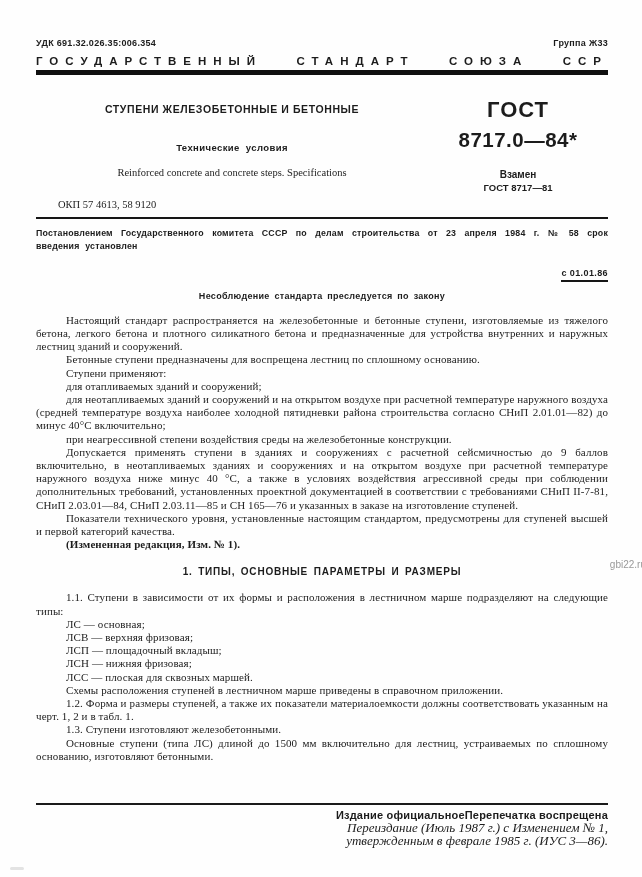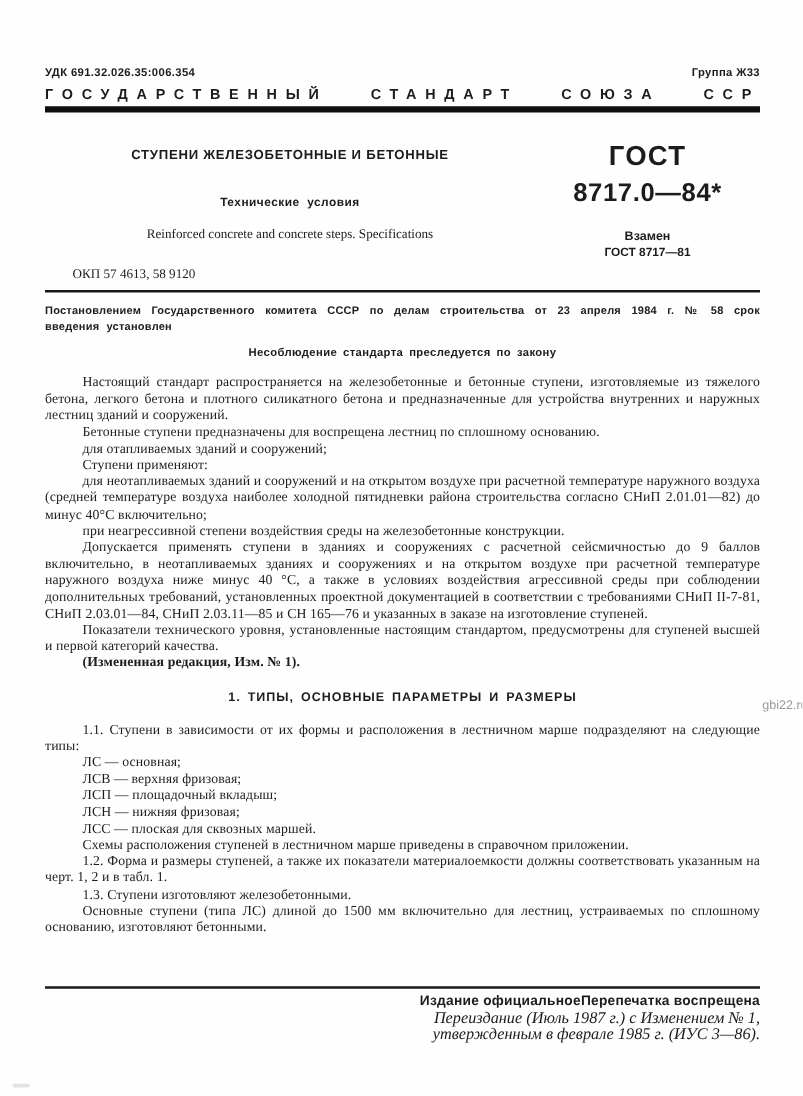--- a/index.html
+++ b/index.html
@@ -9,21 +9,21 @@
   }
   .page {
     position: relative;
     width: 642px;
     height: 877px;
     background: #fefefe;
     color: #1c1c1c;
     overflow: hidden;
     font-family: "Liberation Serif", serif;
     box-sizing: border-box;
-    padding: 53px 34px 0 36px;
+    padding: 38px 34px 0 36px;
   }
   
   .topline {
     display: flex;
     justify-content: space-between;
     font-family: "Liberation Sans", sans-serif;
     font-weight: bold;
     font-size: 9px;
     letter-spacing: 0.3px;
   }
@@ -209,27 +209,30 @@
       <div class="gost-number">8717.0—84*</div>
       <div class="replaces-label">Взамен</div>
       <div class="replaces-number">ГОСТ 8717—81</div>
     </div>
   </div>
   <div class="okp">ОКП 57 4613, 58 9120</div>
 
   <div class="thin-rule"></div>
 
   <p class="decree">Постановлением Государственного комитета СССР по делам строительства от 23 апреля 1984 г. № 58 срок введения установлен</p>
+  <div class="effective-row">
+    <span class="effective-date">с 01.01.86</span>
+  </div>
   <div class="law-notice">Несоблюдение стандарта преследуется по закону</div>
 
   <div class="body-text">
     <p class="para">Настоящий стандарт распространяется на железобетонные и бетонные ступени, изготовляемые из тяжелого бетона, легкого бетона и плотного силикатного бетона и предназначенные для устройства внутренних и наружных лестниц зданий и сооружений.</p>
     <p class="para">Бетонные ступени предназначены для воспрещена лестниц по сплошному основанию.</p>
+    <p class="para">Ступени применяют:</p>
     <p class="para">для отапливаемых зданий и сооружений;</p>
-    <p class="para">Ступени применяют:</p>
     <p class="para">для неотапливаемых зданий и сооружений и на открытом воздухе при расчетной температуре наружного воздуха (средней температуре воздуха наиболее холодной пятидневки района строительства согласно СНиП 2.01.01—82) до минус 40°С включительно;</p>
     <p class="para">при неагрессивной степени воздействия среды на железобетонные конструкции.</p>
     <p class="para">Допускается применять ступени в зданиях и сооружениях с расчетной сейсмичностью до 9 баллов включительно, в неотапливаемых зданиях и сооружениях и на открытом воздухе при расчетной температуре наружного воздуха ниже минус 40 °С, а также в условиях воздействия агрессивной среды при соблюдении дополнительных требований, установленных проектной документацией в соответствии с требованиями СНиП II-7-81, СНиП 2.03.01—84, СНиП 2.03.11—85 и СН 165—76 и указанных в заказе на изготовление ступеней.</p>
     <p class="para">Показатели технического уровня, установленные настоящим стандартом, предусмотрены для ступеней высшей и первой категорий качества.</p>
     <p class="para bold">(Измененная редакция, Изм. № 1).</p>
   </div>
 
   <div class="section-heading">1. ТИПЫ, ОСНОВНЫЕ ПАРАМЕТРЫ И РАЗМЕРЫ</div>
   <div class="body-text" style="margin-top:0;">
     <p class="para">1.1. Ступени в зависимости от их формы и расположения в лестничном марше подразделяют на следующие типы:</p>

